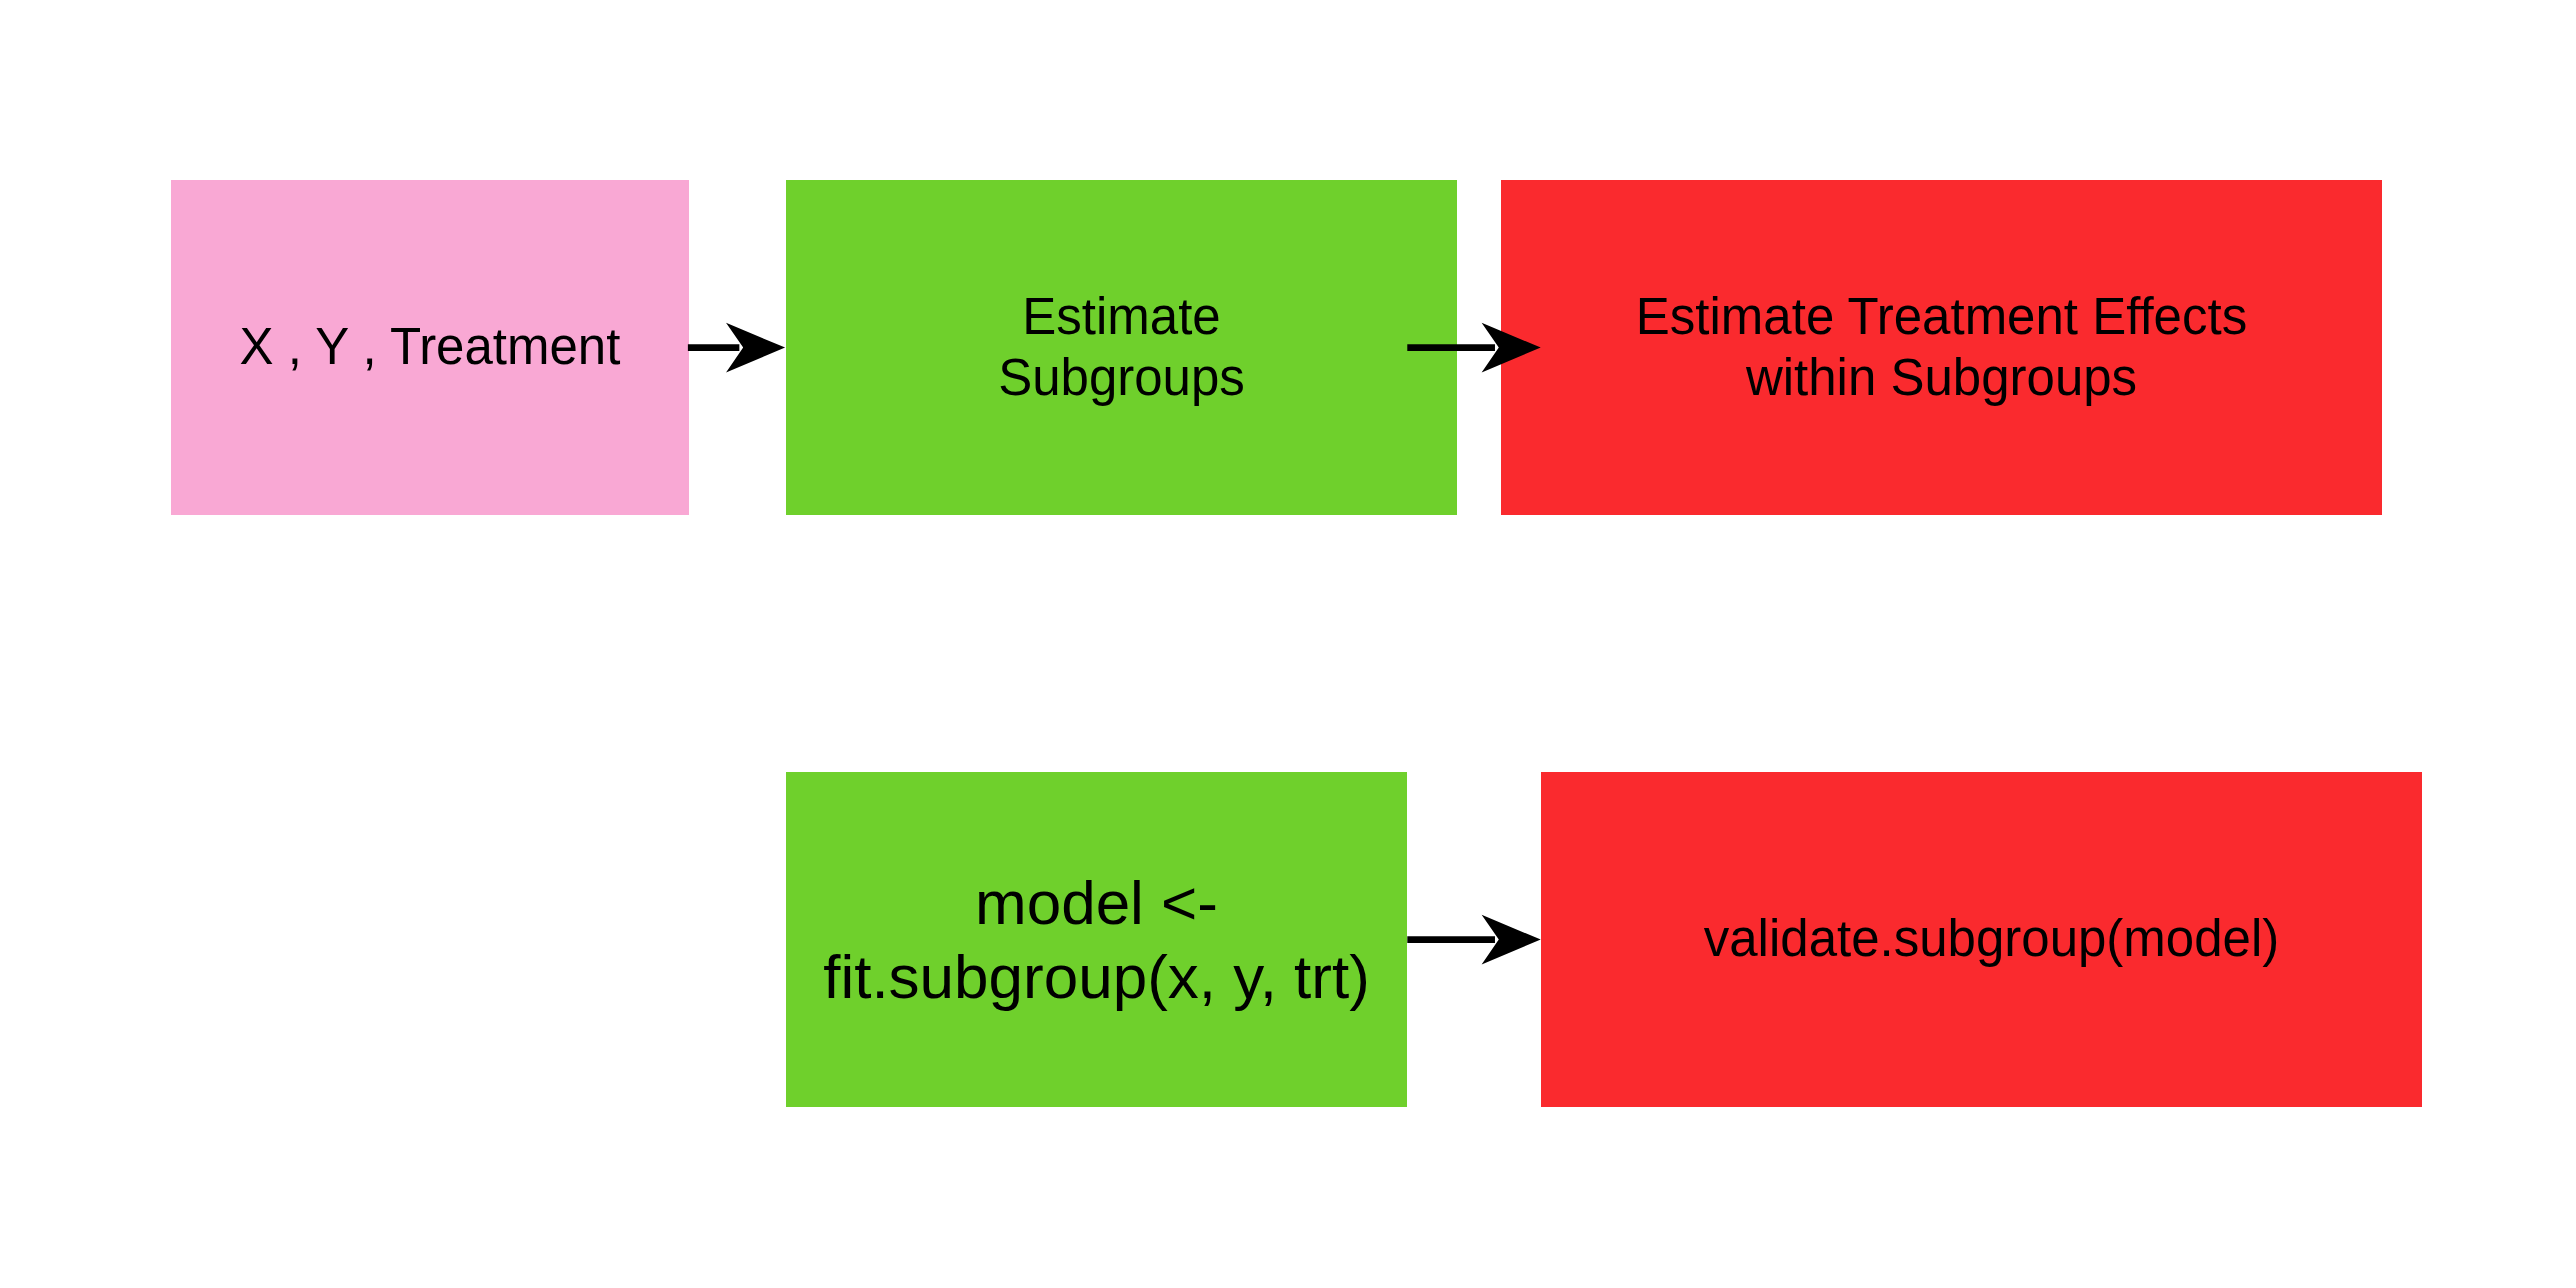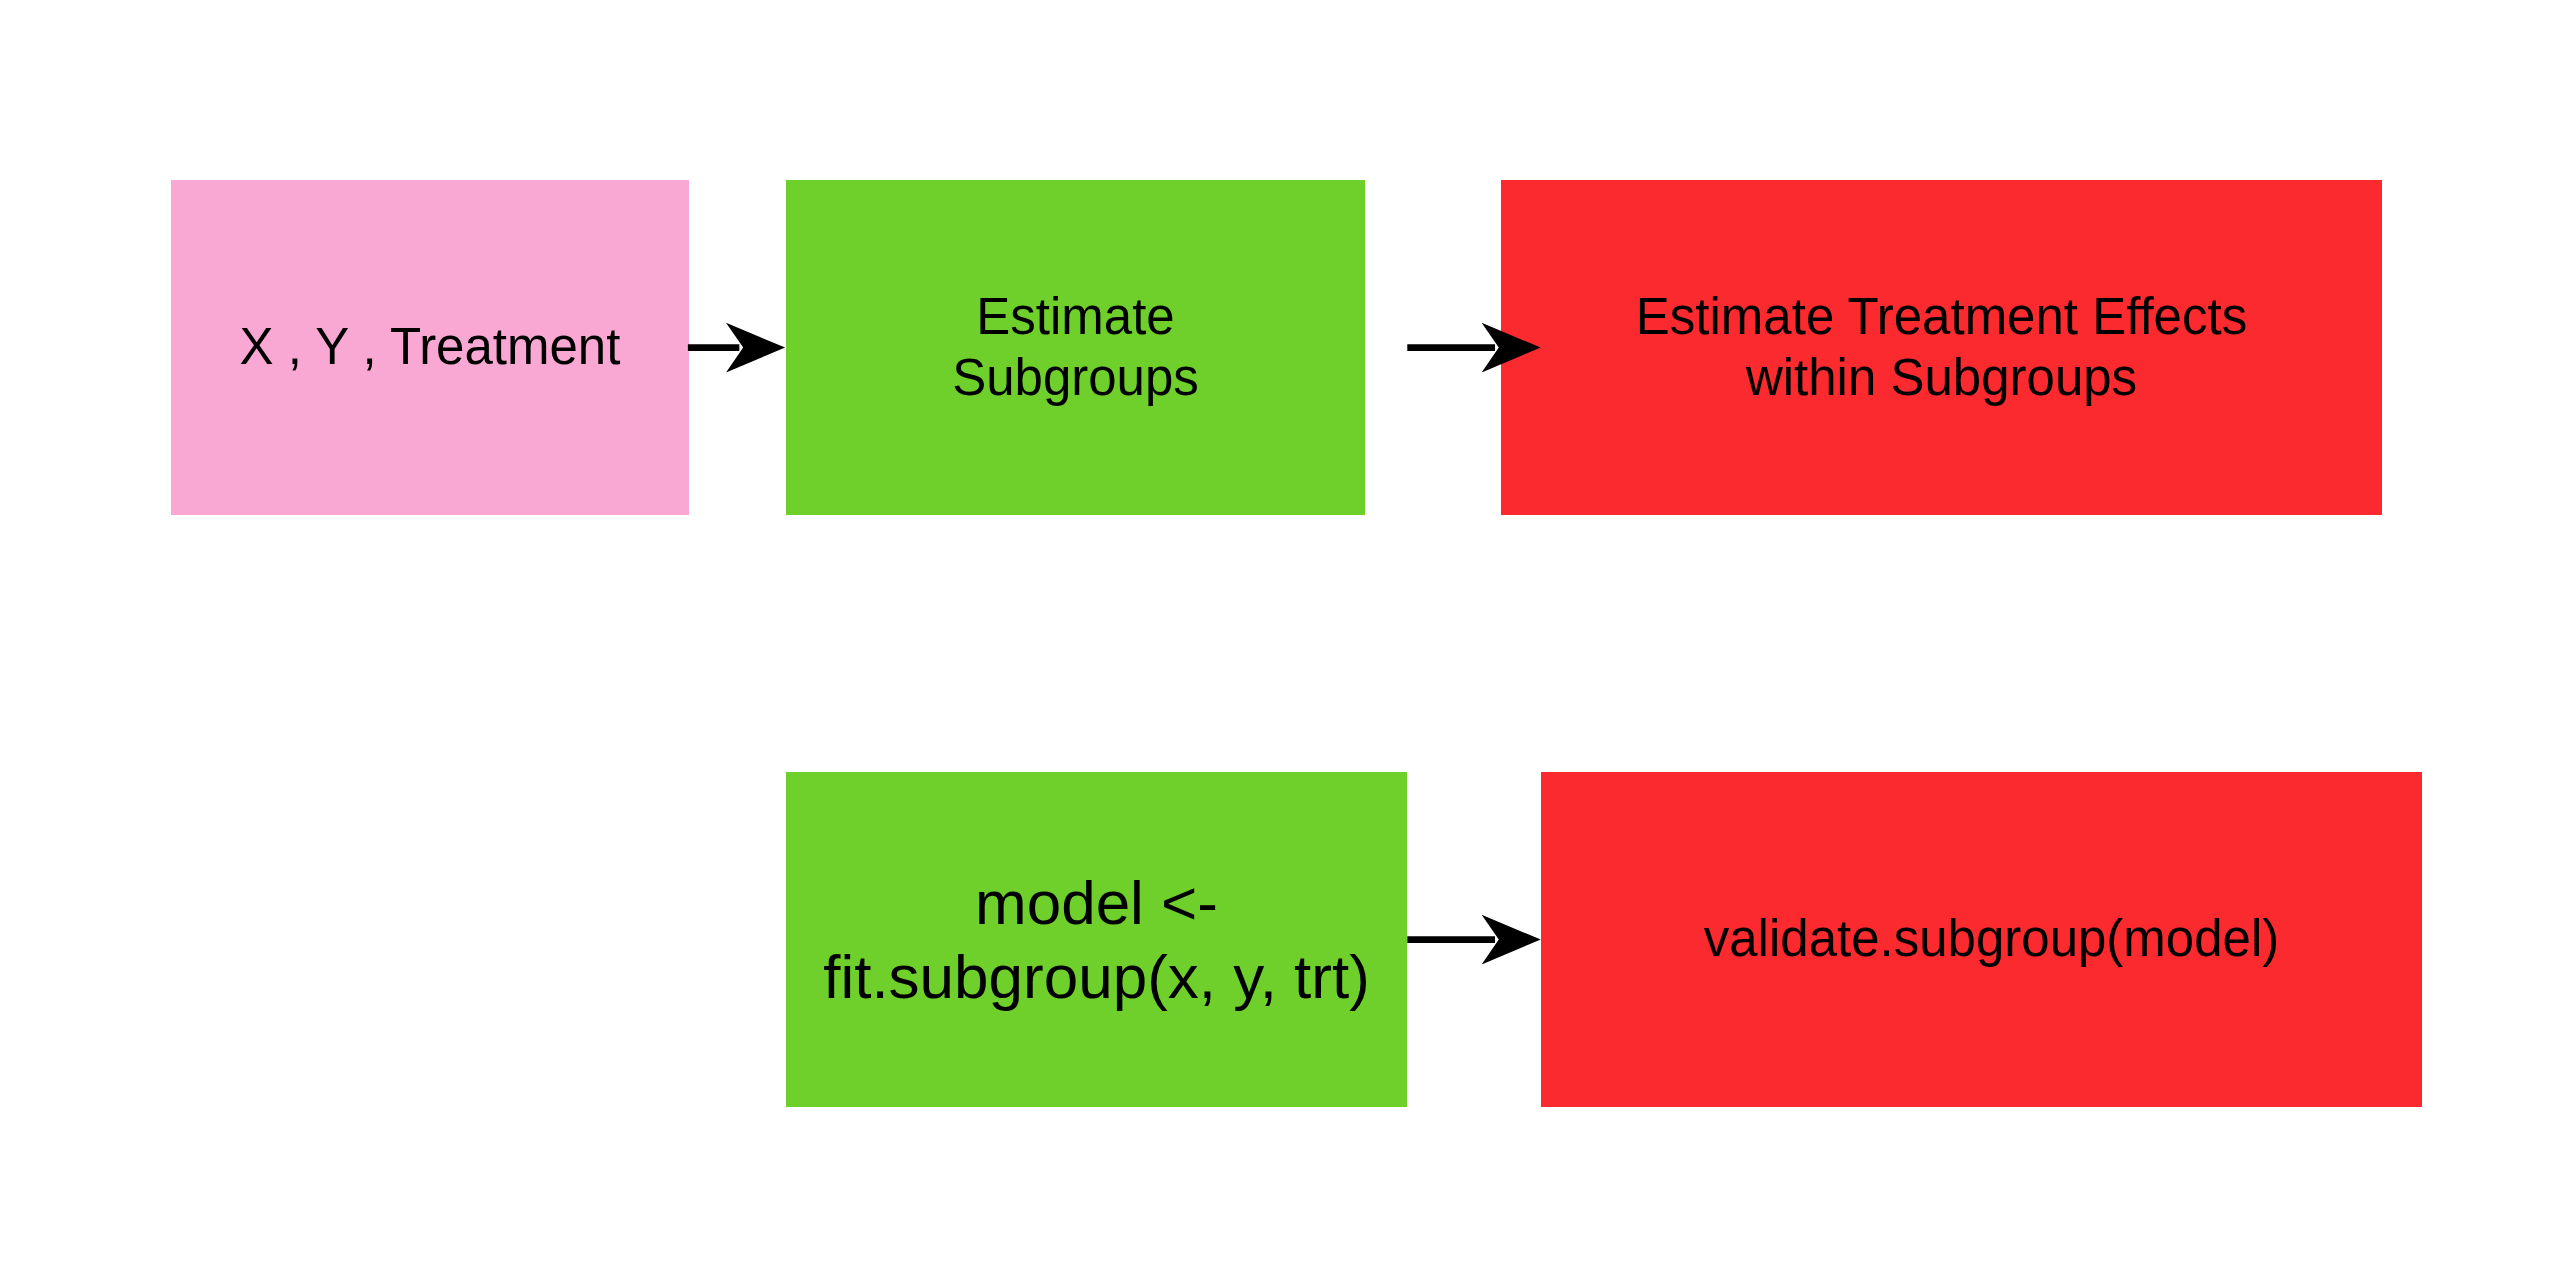--- a/index.html
+++ b/index.html
@@ -56,21 +56,21 @@
 </style>
 </head>
 <body>
 
 <div id="canvas" style="background: rgb(255, 255, 255);">
 
   <div class="node" id="node-data" style="left: 171px; top: 180px; width: 518px; height: 335px; background: #f9a8d4;">
     <span class="node-label">X , Y , Treatment</span>
   </div>
 
-  <div class="node" id="node-estimate-subgroups" style="left: 786px; top: 180px; width: 579px; height: 335px; background: rgb(111, 208, 44);">
+  <div class="node" id="node-estimate-subgroups" style="left: 786px; top: 180px; width: 671px; height: 335px; background: rgb(111, 208, 44);">
     <span class="node-label">Estimate
 Subgroups</span>
   </div>
 
   <div class="node" id="node-estimate-effects" style="left: 1477px; top: 180px; width: 881px; height: 335px; background: rgb(250, 42, 46); margin-left: 24px;">
     <span class="node-label">Estimate Treatment Effects
 within Subgroups</span>
   </div>
 
   <div class="node overflow" id="node-fit-subgroup" style="left: 786px; top: 772px; width: 621px; height: 335px; background: rgb(111, 208, 44); font-size: 62px;">

